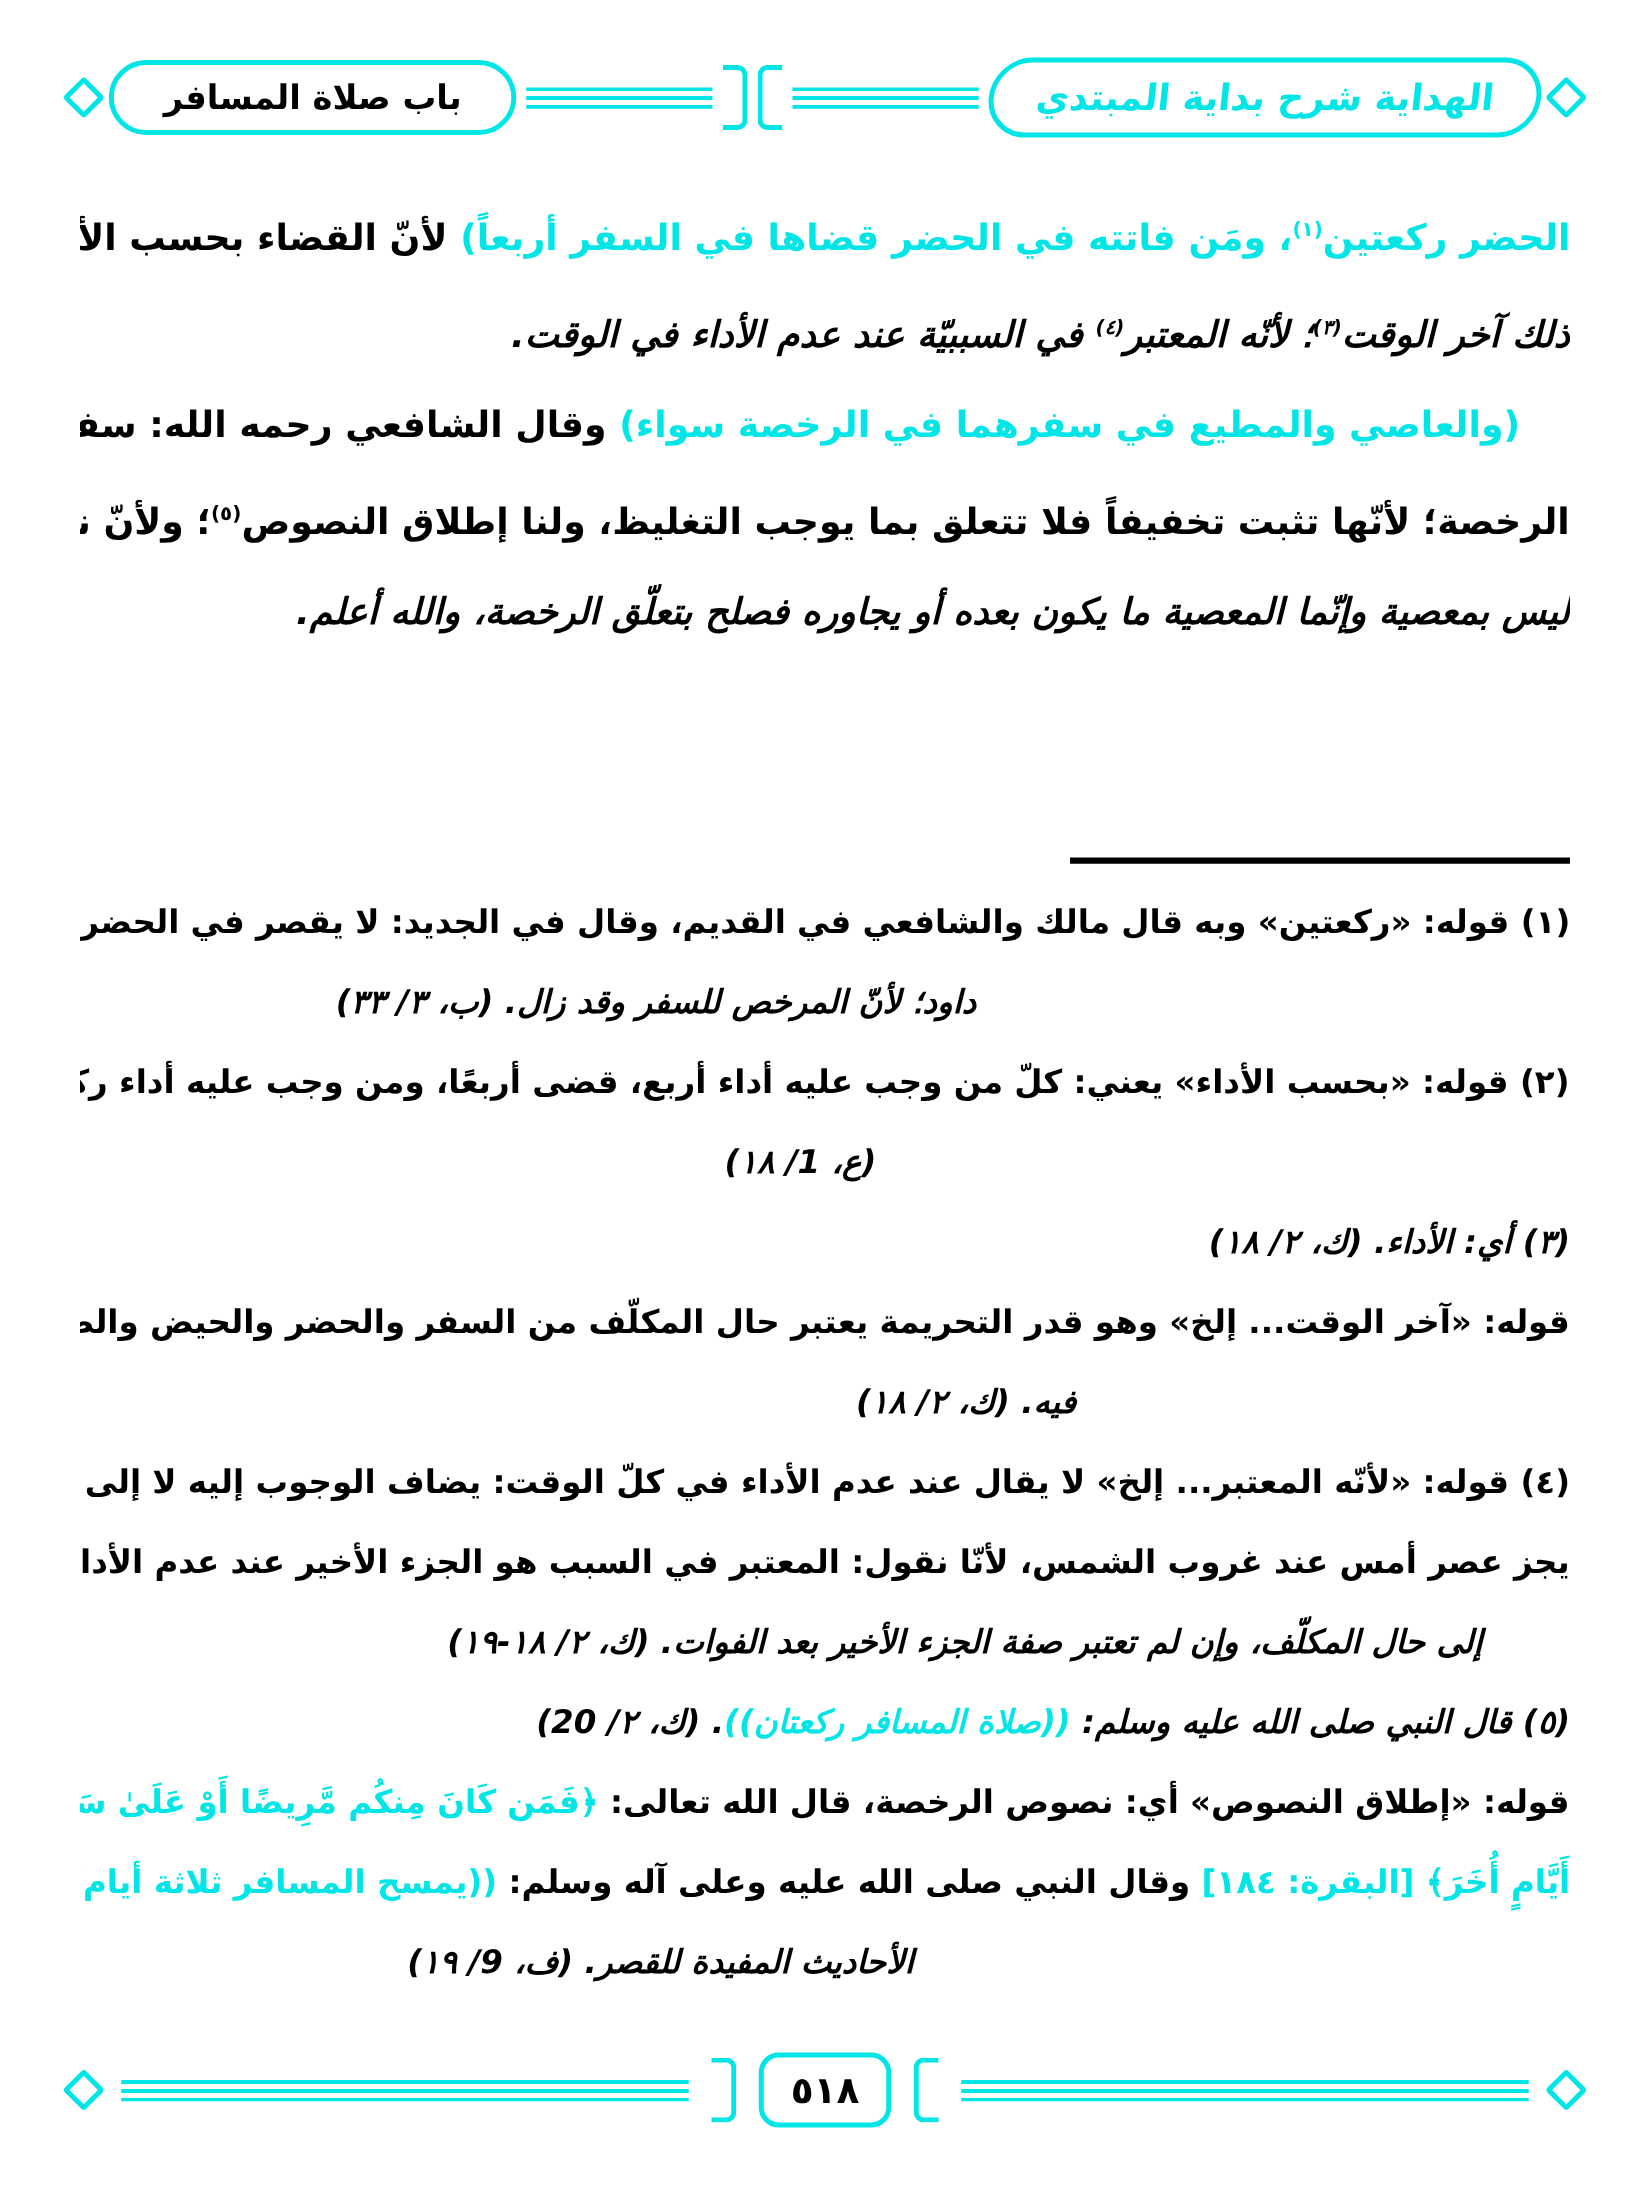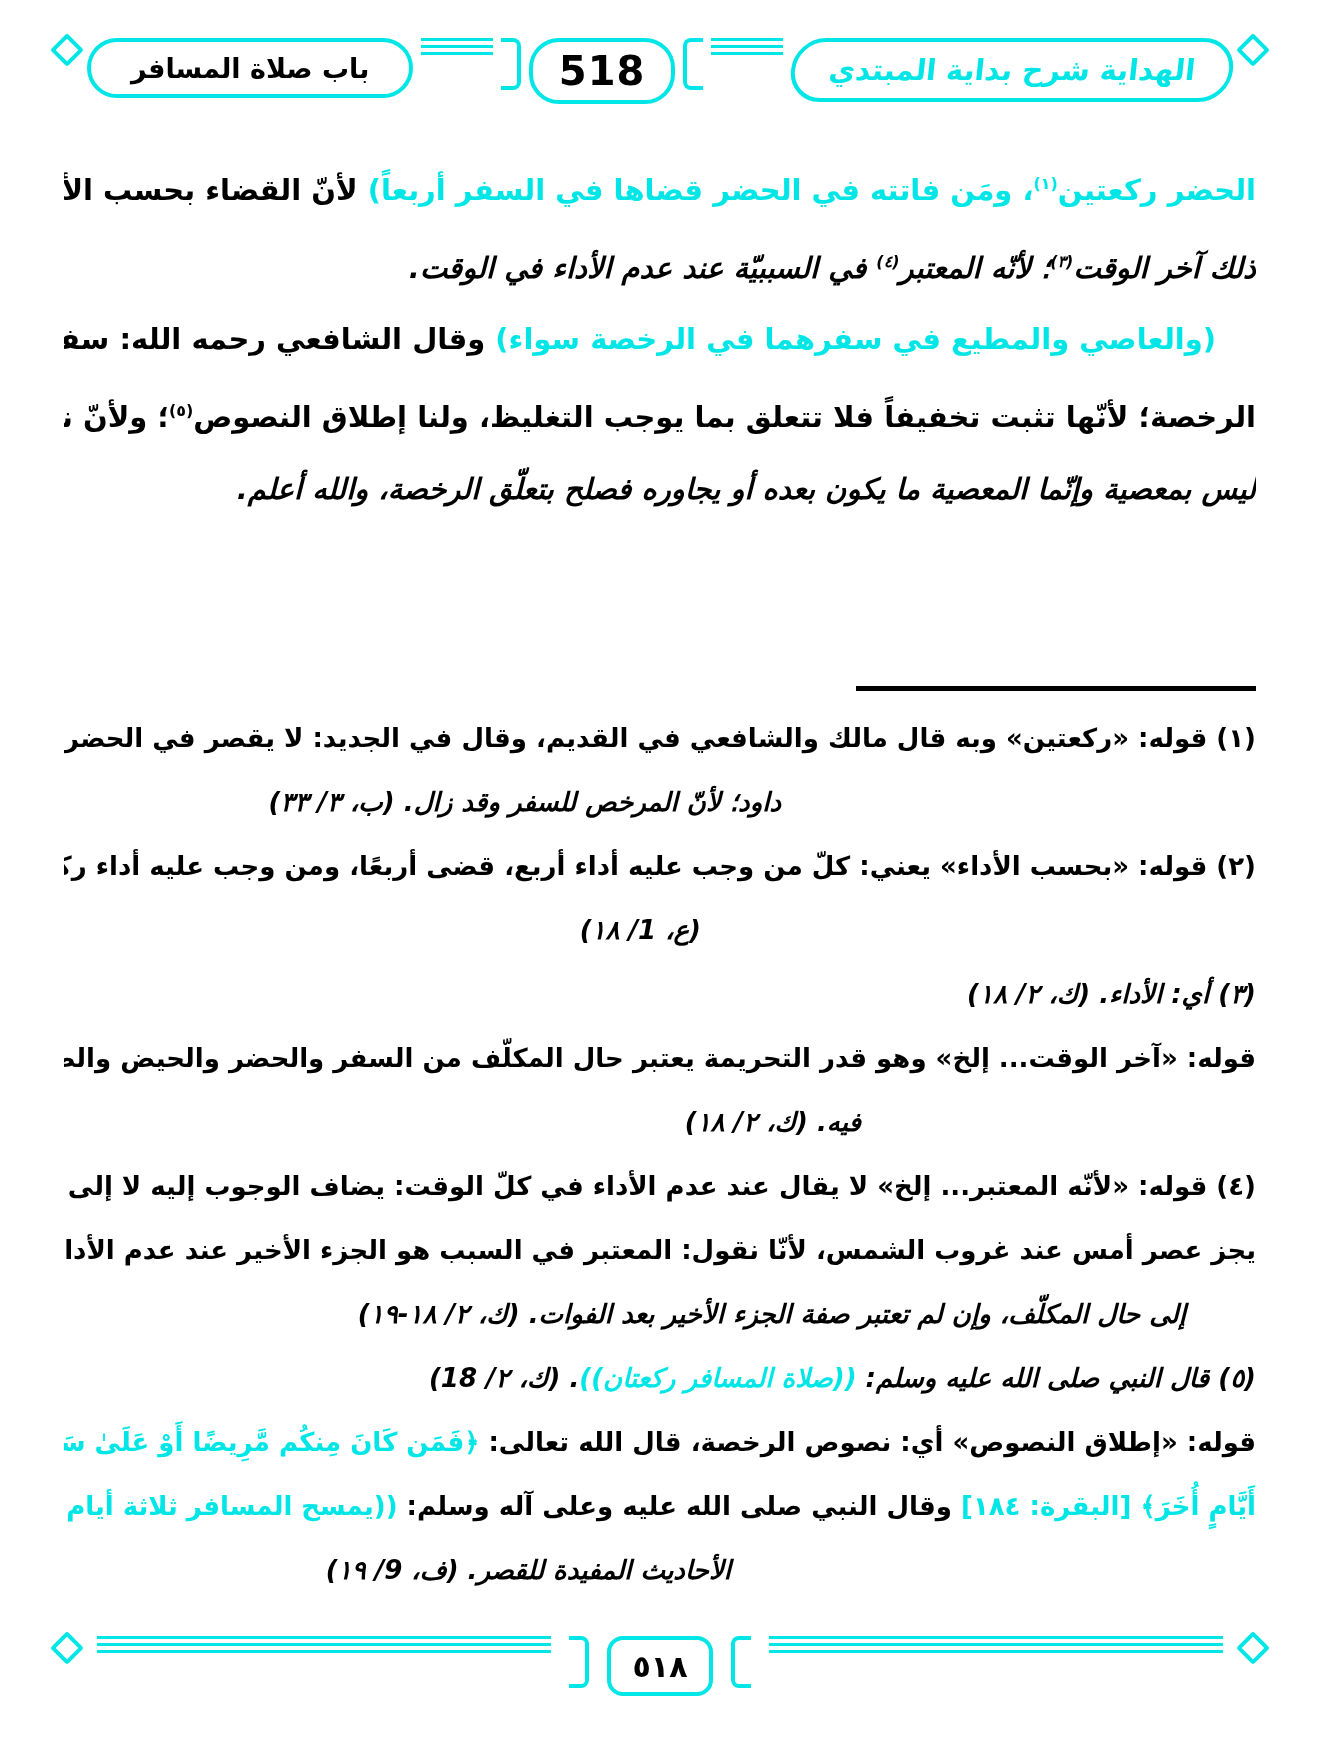--- a/index.html
+++ b/index.html
@@ -11,21 +11,21 @@
   .page{
     position:relative;
     width:1320px;height:1751px;
     background:#ffffff;
     font-family:"DejaVu Sans",sans-serif;
     overflow:hidden;
   }
   
   .band{
     position:absolute;left:55px;right:55px;
-    display:flex;align-items:flex-start;gap:8px;
+    display:flex;align-items:center;gap:8px;
   }
   .band.header{top:38px;height:80px;}
   .band.footer{top:1636px;height:72px;gap:18px;}
   .hline{
     flex:1;height:17px;min-width:30px;
     background:linear-gradient(to bottom,
       var(--cyan) 0 3px, transparent 3px 7px,
       var(--cyan) 7px 10px, transparent 10px 14px,
       var(--cyan) 14px 17px);
   }
@@ -90,23 +90,20 @@
 
 <div class="page">
 
   <div class="band header">
     <span class="finial"></span>
     <div class="capsule chapter">
       <span>باب صلاة المسافر</span>
     </div>
     <span class="hline"></span>
     <span class="brk open-l"></span>
-    <div class="capsule pageno">
-      <span>518</span>
-    </div>
     <span class="brk open-r"></span>
     <span class="hline"></span>
     <div class="capsule booktitle">
       <span>الهداية شرح بداية المبتدي</span>
     </div>
     <span class="finial"></span>
   </div>
 
   <div class="maintext" id="body-lines" dir="rtl">
       <div class="tline just"><span class="cyan">الحضر ركعتين</span><span class="cyan sup">(١)</span><span class="cyan">، ومَن فاتته في الحضر قضاها في السفر أربعاً) </span><span>لأنّ القضاء بحسب الأداء</span></div>
@@ -122,21 +119,21 @@
       <div class="tline just"><span>(١) قوله: «ركعتين» وبه قال مالك والشافعي في القديم، وقال في الجديد: لا يقصر في الحضر، وبه قال المزني وأحمد وأبو</span></div>
       <div class="tline start" style="padding-right: 475px;"><span>داود؛ لأنّ المرخص للسفر وقد زال. (ب، ٣/ ٣٣)</span></div>
       <div class="tline just"><span>(٢) قوله: «بحسب الأداء» يعني: كلّ من وجب عليه أداء أربع، قضى أربعًا، ومن وجب عليه أداء ركعتين، قضى ركعتين.</span></div>
       <div class="tline start" style="padding-right: 555px;"><span>(ع، 1/ ١٨)</span></div>
       <div class="tline start"><span>(٣) أي: الأداء. (ك، ٢/ ١٨)</span></div>
       <div class="tline just"><span>قوله: «آخر الوقت... إلخ» وهو قدر التحريمة يعتبر حال المكلّف من السفر والحضر والحيض والطهر والبلوغ والإسلام</span></div>
       <div class="tline start" style="padding-right: 395px;"><span>فيه. (ك، ٢/ ١٨)</span></div>
       <div class="tline just"><span>(٤) قوله: «لأنّه المعتبر... إلخ» لا يقال عند عدم الأداء في كلّ الوقت: يضاف الوجوب إليه لا إلى الجزء الأخير، ولهذا لم</span></div>
       <div class="tline just"><span>يجز عصر أمس عند غروب الشمس، لأنّا نقول: المعتبر في السبب هو الجزء الأخير عند عدم الأداء في كلّ الوقت بالنظر</span></div>
       <div class="tline start" style="padding-right: 70px;"><span>إلى حال المكلّف، وإن لم تعتبر صفة الجزء الأخير بعد الفوات. (ك، ٢/ ١٨-١٩)</span></div>
-      <div class="tline start"><span>(٥) قال النبي صلى الله عليه وسلم: </span><span class="cyan">((صلاة المسافر ركعتان))</span><span>. (ك، ٢/ 18)</span></div>
+      <div class="tline start"><span>(٥) قال النبي صلى الله عليه وسلم: </span><span class="cyan">((صلاة المسافر ركعتان))</span><span>. (ك، ٢/ 20)</span></div>
       <div class="tline just"><span>قوله: «إطلاق النصوص» أي: نصوص الرخصة، قال الله تعالى: </span><span class="cyan">﴿فَمَن كَانَ مِنكُم مَّرِيضًا أَوْ عَلَىٰ سَفَرٍ فَعِدَّةٌ مِّنْ</span></div>
       <div class="tline just"><span class="cyan">أَيَّامٍ أُخَرَ﴾ [البقرة: ١٨٤] </span><span>وقال النبي صلى الله عليه وعلى آله وسلم: </span><span class="cyan">((يمسح المسافر ثلاثة أيام))</span></div>
       <div class="tline start" style="padding-right: 525px;"><span>الأحاديث المفيدة للقصر. (ف، 9/ ١٩)</span></div>
     </div>
 
   <div class="band footer">
     <span class="finial"></span>
     <span class="hline"></span>
     <span class="brk open-l"></span>
     <div class="capsule octagon">

